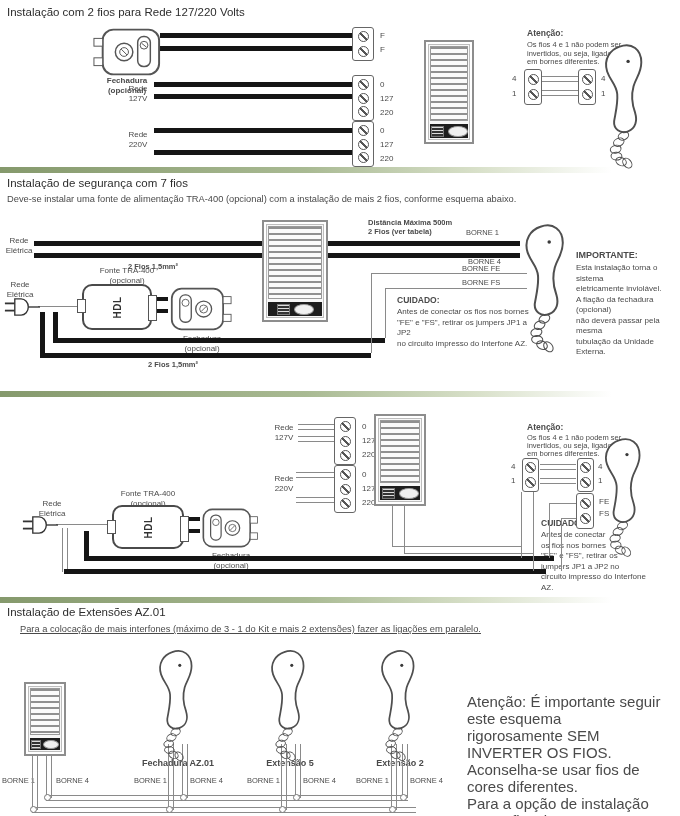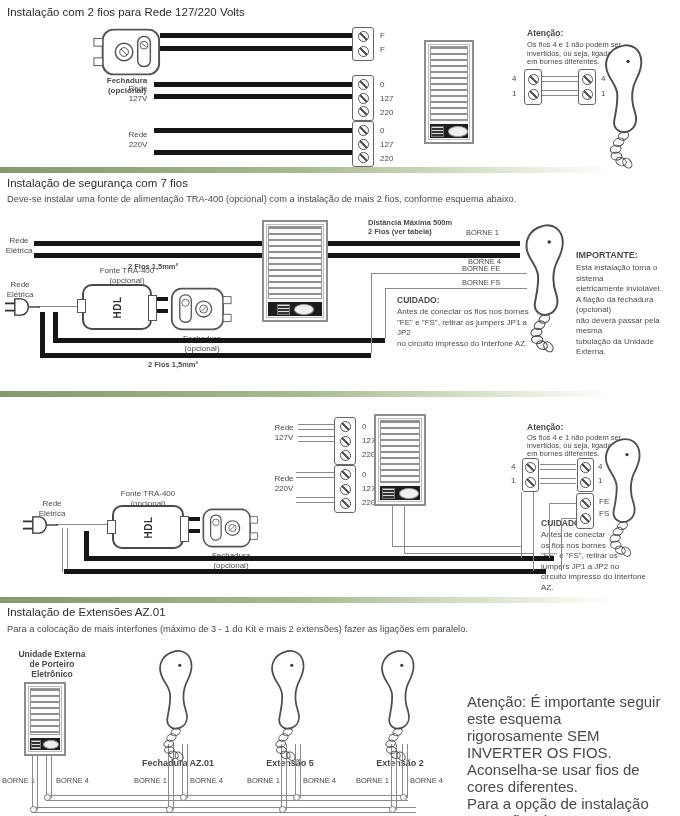--- a/index.html
+++ b/index.html
@@ -367,25 +367,22 @@
   <div class="wg1" style="left:561px;top:518px;width:15px;"></div>
   <div class="wg1v" style="left:521px;top:492px;height:66px;"></div>
   <div class="wg1v" style="left:533px;top:492px;height:79px;"></div>
   <div class="wg1v" style="left:392px;top:506px;height:41px;"></div>
   <div class="wg1" style="left:392px;top:546px;width:129px;"></div>
   <div class="wg1v" style="left:404px;top:506px;height:48px;"></div>
   <div class="wg1" style="left:404px;top:553px;width:129px;"></div>
 
   <div class="divider" style="top:597px;"></div>
   <div class="h1" style="left:7px;top:606px;">Instalação de Extensões AZ.01</div>
-  <div class="sub" style="left:7px;top:624px;">Para a colocação de mais interfones (máximo de 3 - 1 do Kit e mais 2 extensões) fazer as ligações em paralelo.</div>
-
-  <div class="lbl c b" style="left:8px;top:649px;width:88px;font-size:8.5px;line-height:10px;">Unidade Externa
-de Porteiro
-Eletrônico</div>
+  <div class="sub" style="left:20px;top:624px;text-decoration:underline;">Para a colocação de mais interfones (máximo de 3 - 1 do Kit e mais 2 extensões) fazer as ligações em paralelo.</div>
+
   <div class="door small" style="left:24px;top:682px;width:42px;height:74px;">
     <div class="grille"></div>
     <div class="foot">
       <span class="btn-grid"></span>
       <span class="btn-oval"></span>
     </div>
   </div>
 
   <svg class="svgicon" viewBox="0 0 70 170" style="left:148px;top:648px;width:58px;height:118px;">
     <path d="M28,6 C44,0 56,10 56,26 C56,40 49,46 46,57 C43,68 44,80 48,91 C51,101 49,111 39,115 C29,119 20,112 21,102 C23,90 26,79 25,67 C24,55 16,50 12,38 C7,22 16,10 28,6 Z" fill="#fff" stroke="#4f4f4f" stroke-width="2.5"></path>

